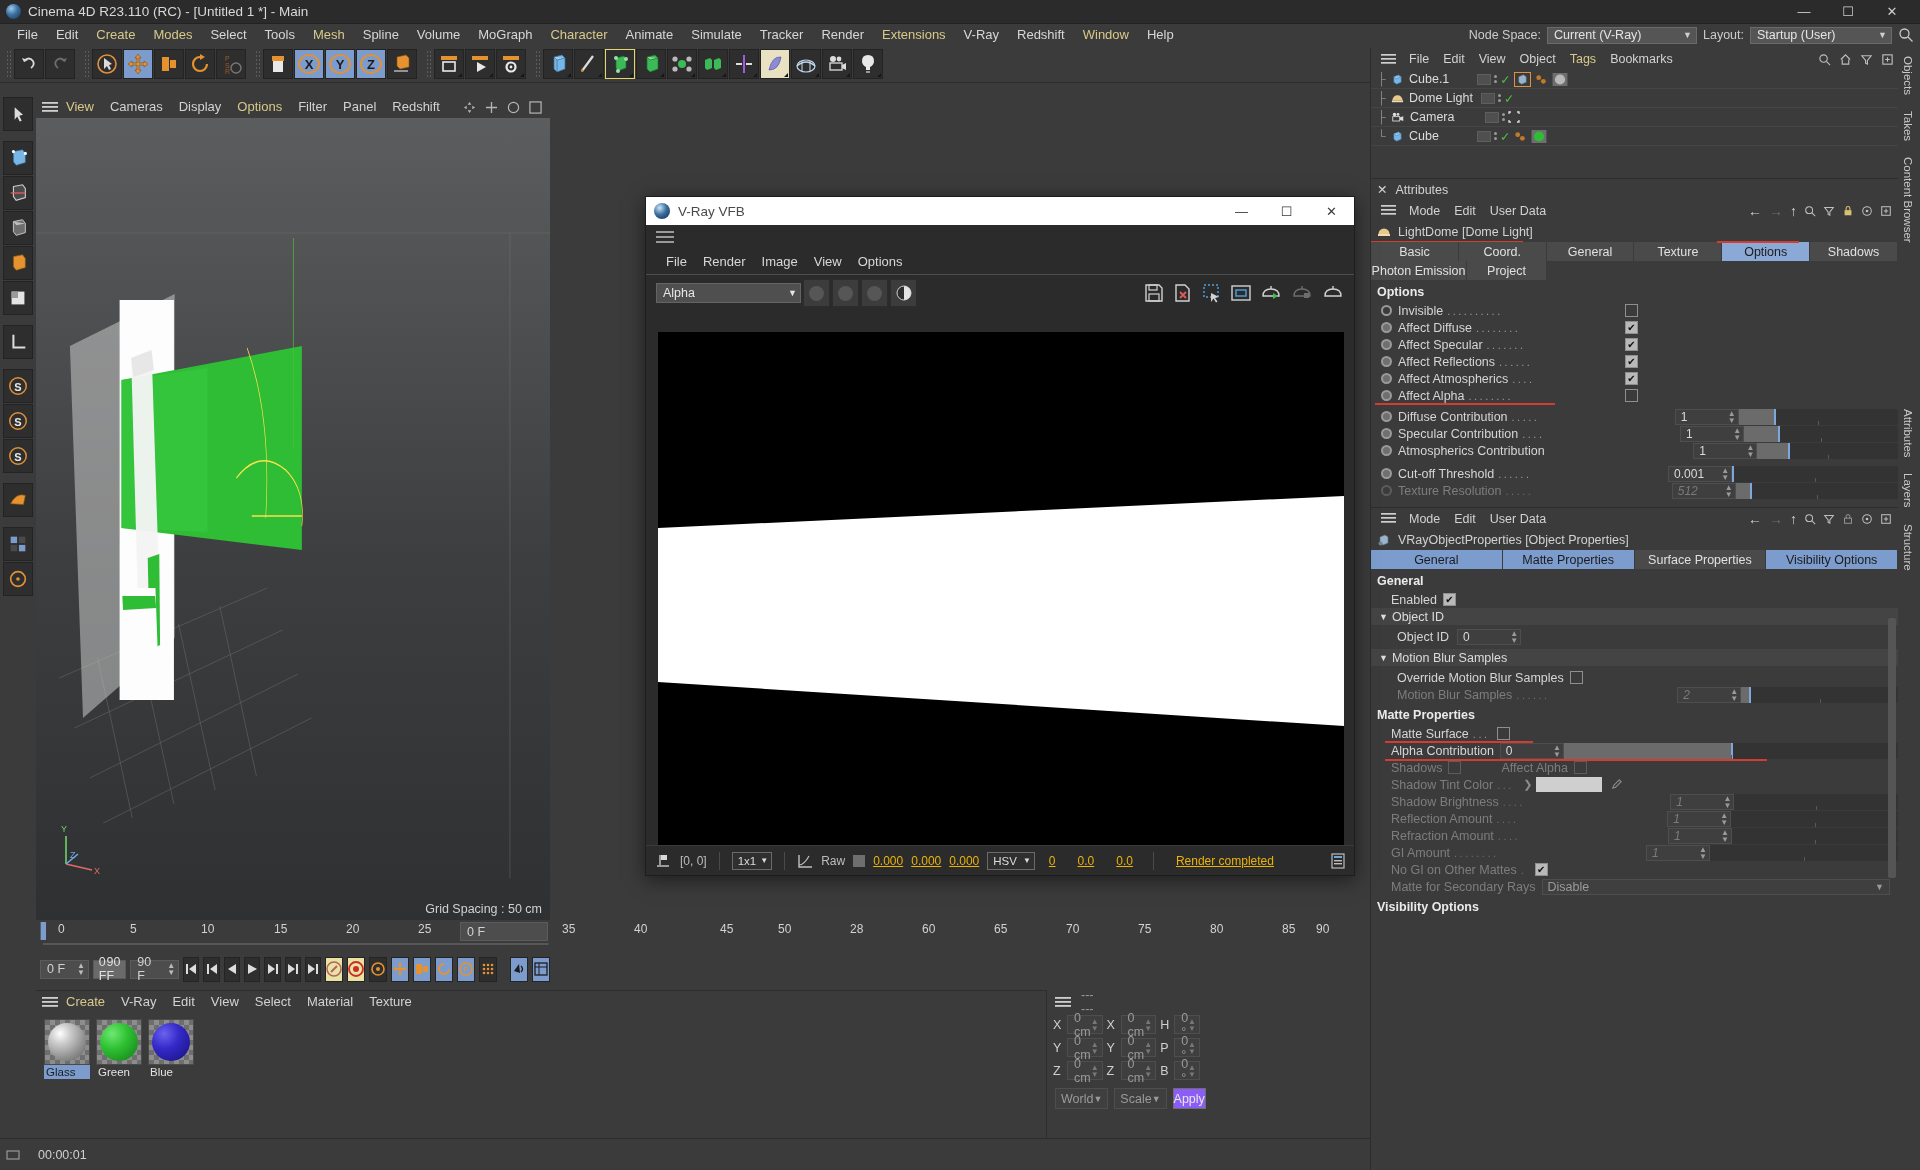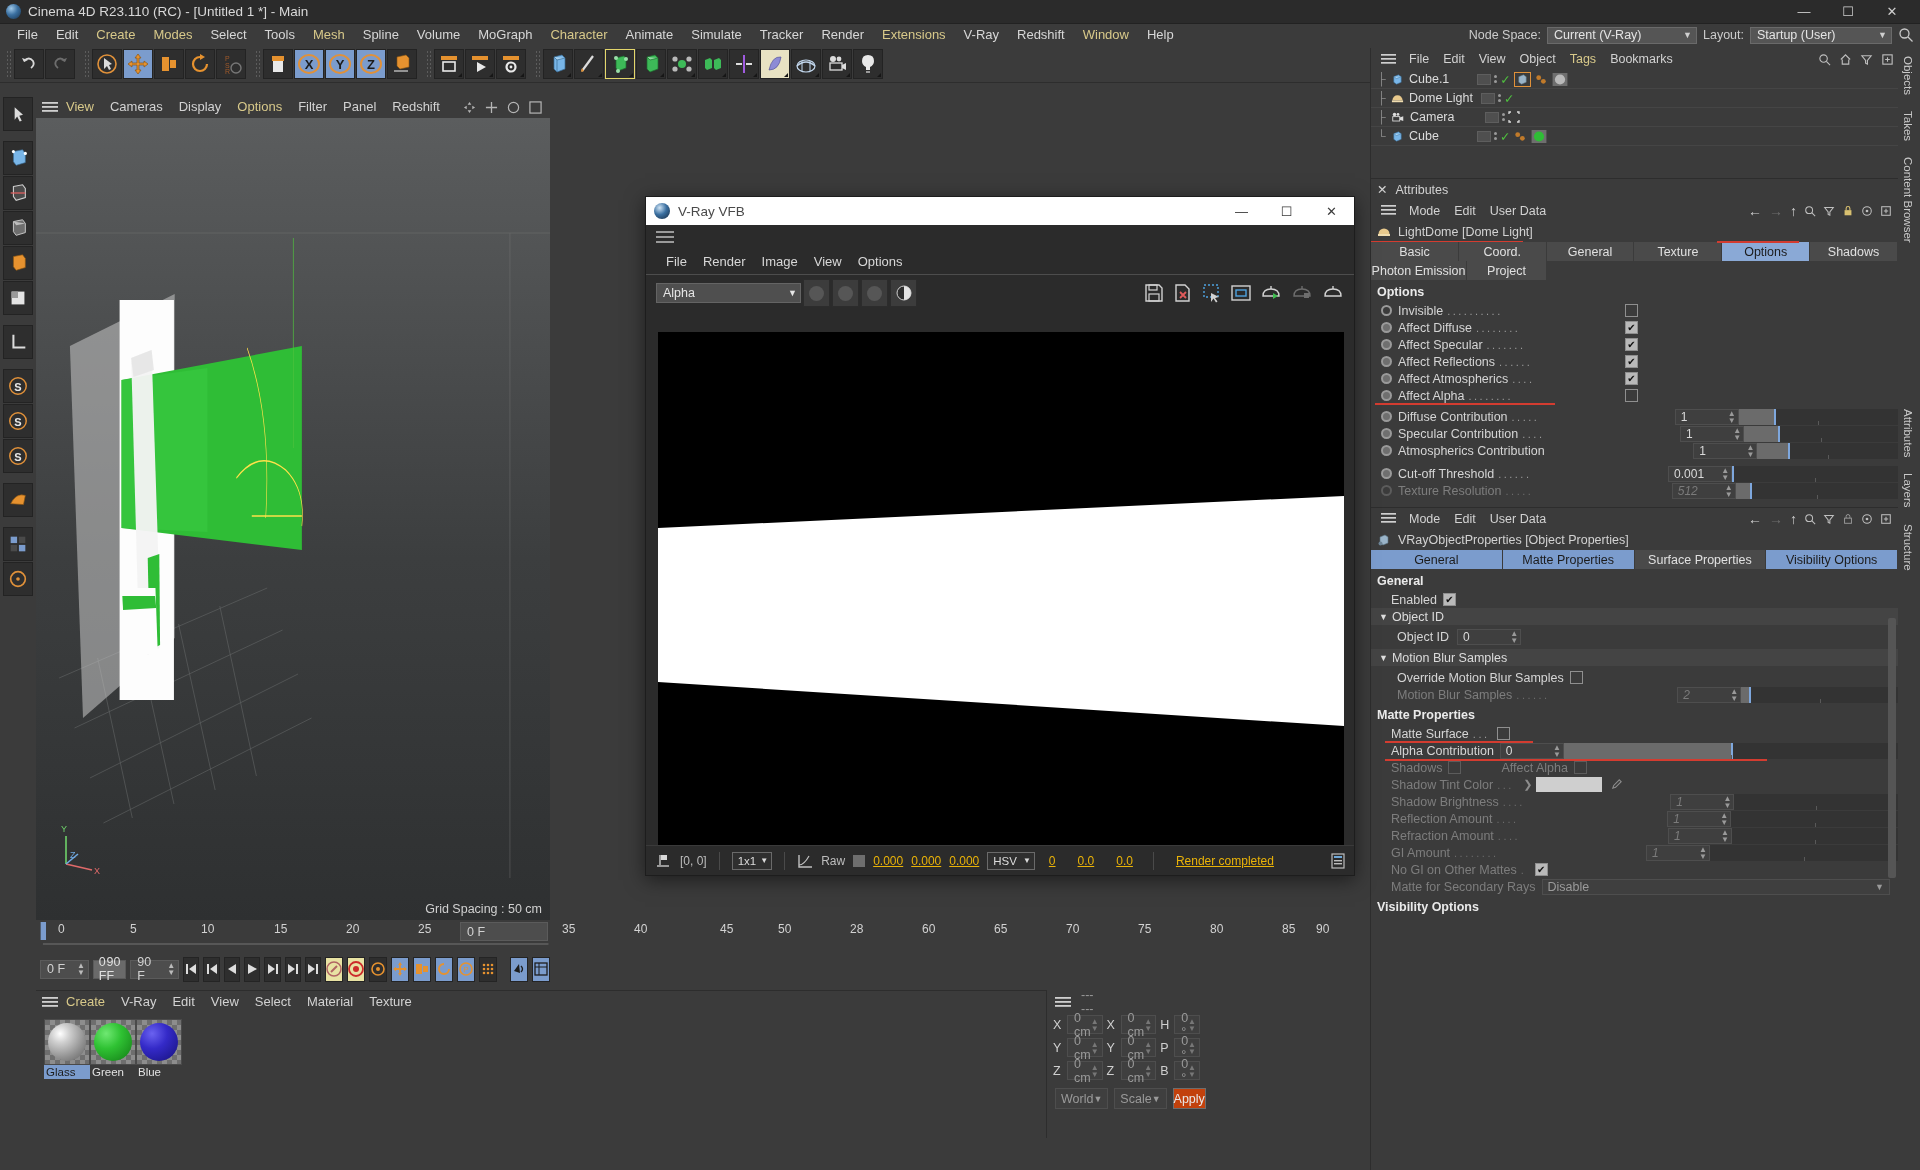--- a/index.html
+++ b/index.html
@@ -75,21 +75,21 @@
      display:flex; align-items:center; justify-content:center;}
   .tbtn2.b { background:#7b9ccd;}
   .tbtn2.y { background:#e8e2a3;}
 
   
   .matwrap { position:absolute; left:36px; top:990px; width:1010px; bottom:32px; background:#3b3b3b;
      border-top:1px solid #2d2d2d;}
   .matmenu { height:22px; display:flex; align-items:center; padding-left:6px; }
   .matmenu .mi { padding:0 8px; font-size:13px; line-height:22px;}
   .matmenu .mi.y { color:#d8c98a;}
-  .mats { display:flex; padding:6px 0 0 8px;}
+  .mats { display:flex; gap:6px; padding:6px 0 0 8px;}
   .mat { width:46px; }
   .matthumb { width:46px; height:46px; border:1px solid #4a4a4a;
      background-image:linear-gradient(45deg,#8d8d8d 25%, transparent 25%),linear-gradient(-45deg,#8d8d8d 25%, transparent 25%),linear-gradient(45deg,transparent 75%,#8d8d8d 75%),linear-gradient(-45deg,transparent 75%,#8d8d8d 75%);
      background-size:10px 10px; background-position:0 0,0 5px,5px -5px,-5px 0px; background-color:#6e6e6e;
      display:flex; align-items:center; justify-content:center; }
   .matball { width:38px; height:38px; border-radius:50%; }
   .matname { font-size:11.5px; text-align:left; padding:1px 2px; color:#e2e2e2; }
   .matname.sel { background:#7b9ccd; color:#1d1d1d;}
 
   
@@ -99,21 +99,21 @@
   .coordrow { display:flex; align-items:center; gap:0px; padding:2px 6px; }
   .cgrp { display:flex; align-items:center; flex:1; }
   .cgrp .ax { width:14px; font-size:12.5px; color:#cfcfcf; }
   .cfield { flex:1; height:19px; background:#3f3f3f; border:1px solid #4e4e4e; font-size:12.5px;
      color:#9a9a9a; display:flex; align-items:center; padding:0 3px 0 6px; margin-right:4px;}
   .cfield .sp { margin-left:auto; font-size:8px; color:#777; line-height:7px;}
   .coordbtns { display:flex; gap:6px; padding:6px 8px;}
   .csel { flex:1; height:21px; background:#3f3f3f; border:1px solid #4e4e4e; font-size:12.5px;
      color:#9a9a9a; display:flex; align-items:center; padding:0 5px;}
   .csel .cv { margin-left:auto; font-size:9px;}
-  .capply { flex:1; height:21px; background:#c2410c; border:1px solid #6d6d6d; font-size:12.5px;
+  .capply { flex:1; height:21px; background:#8b5cf6; border:1px solid #6d6d6d; font-size:12.5px;
      color:#e8e8e8; display:flex; align-items:center; justify-content:center;}
 
   
   .statusbar { position:absolute; left:0; bottom:0; right:0; height:32px; background:#3b3b3b;
      border-top:1px solid #2d2d2d; display:flex; align-items:center; padding-left:6px; }
   .statusbar .st { font-size:12.5px; color:#cfcfcf; margin-left:18px;}
 
   
   .rightpanel { position:absolute; right:22px; top:48px; width:528px; bottom:0; background:#3b3b3b;
      border-left:1px solid #2d2d2d;}
@@ -936,20 +936,26 @@
         <span class="cv">▼</span>
       </div>
       <div class="csel">
         <span>Scale</span>
         <span class="cv">▼</span>
       </div>
       <div class="capply">Apply</div>
     </div>
   </div>
 
+  <div class="statusbar">
+    <svg width="14" height="14" viewBox="0 0 14 14">
+        <rect x="1" y="3" width="12" height="8" fill="none" stroke="#9a9a9a" stroke-width="1.2"></rect>
+      </svg>
+    <span class="st">00:00:01</span>
+  </div>
 
   <div class="rightpanel">
 
     <div class="ompanel">
       <div class="ommenu">
         <span style="padding:0 6px">
           <svg width="15" height="11" viewBox="0 0 15 11">
               <rect y="0" width="15" height="1.7" fill="#cfcfcf"></rect>
               <rect y="4" width="15" height="1.7" fill="#cfcfcf"></rect>
               <rect y="8" width="15" height="1.7" fill="#cfcfcf"></rect>

